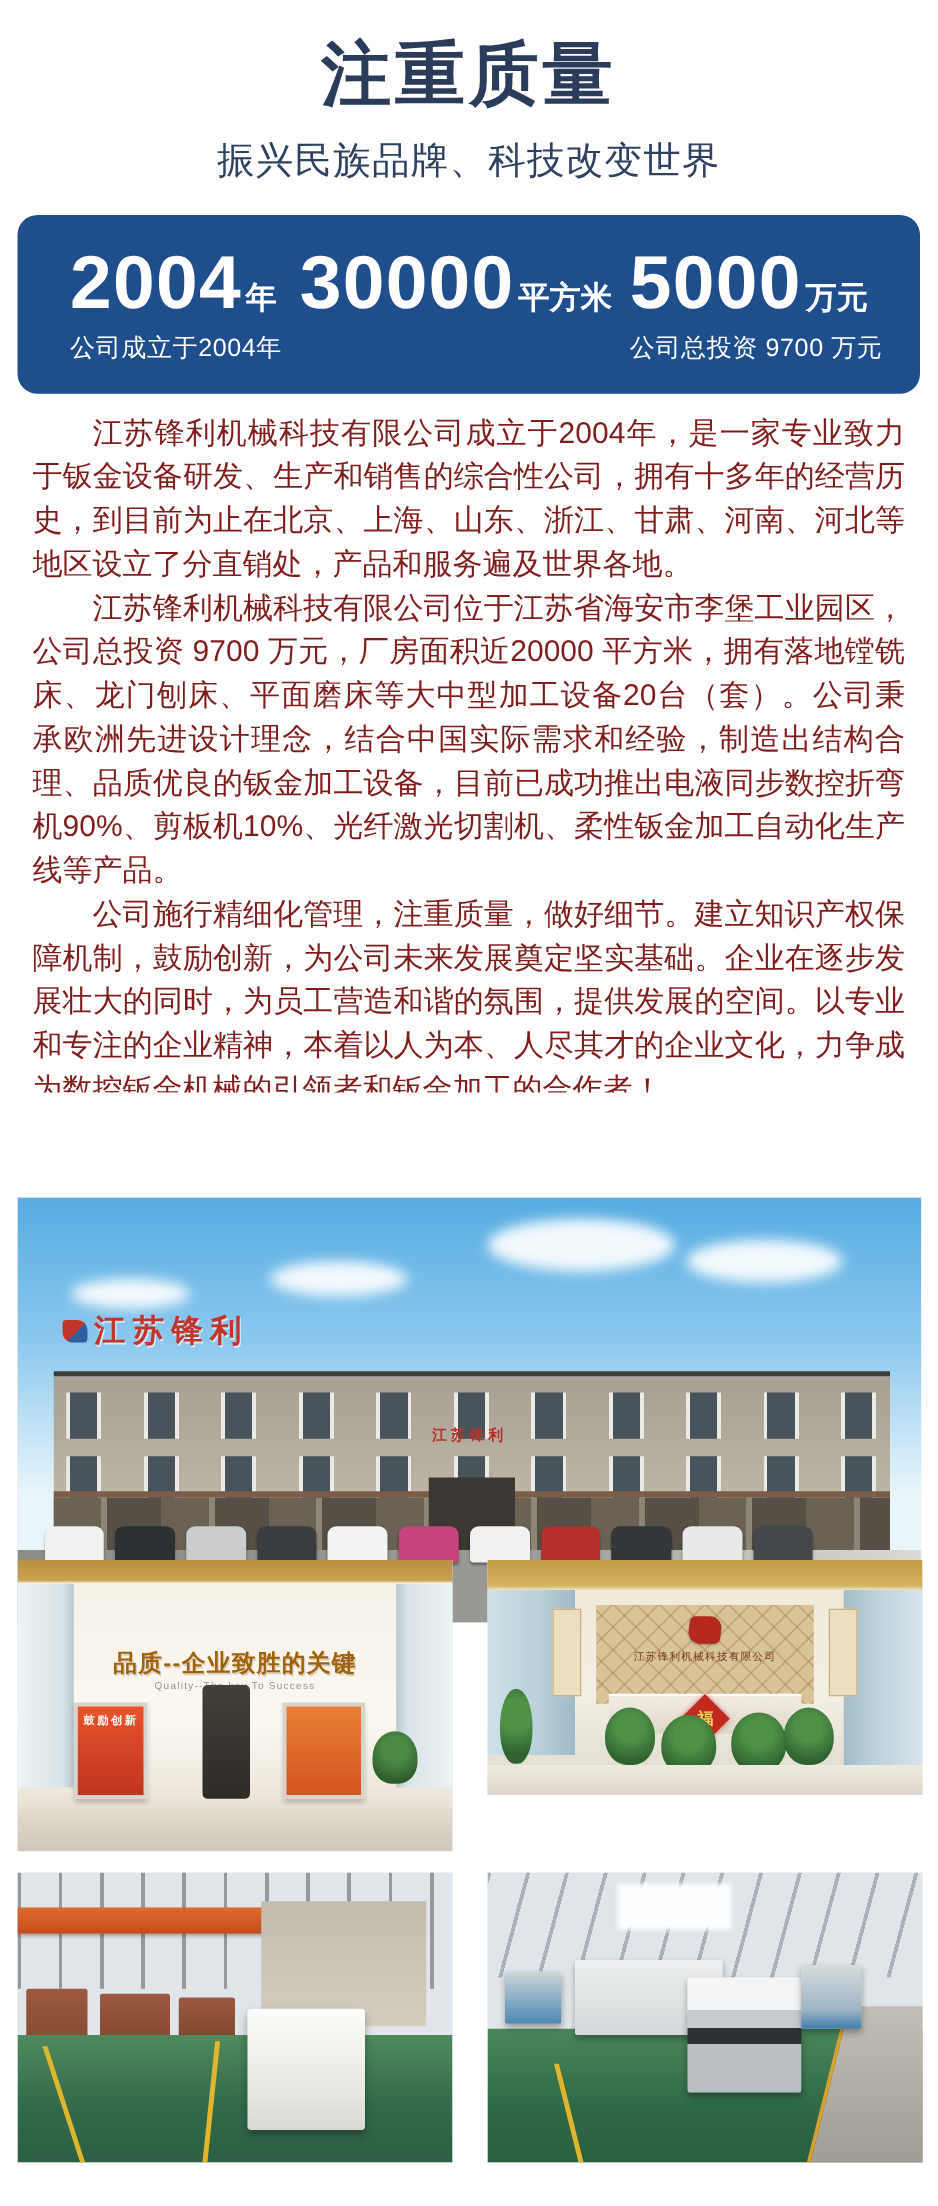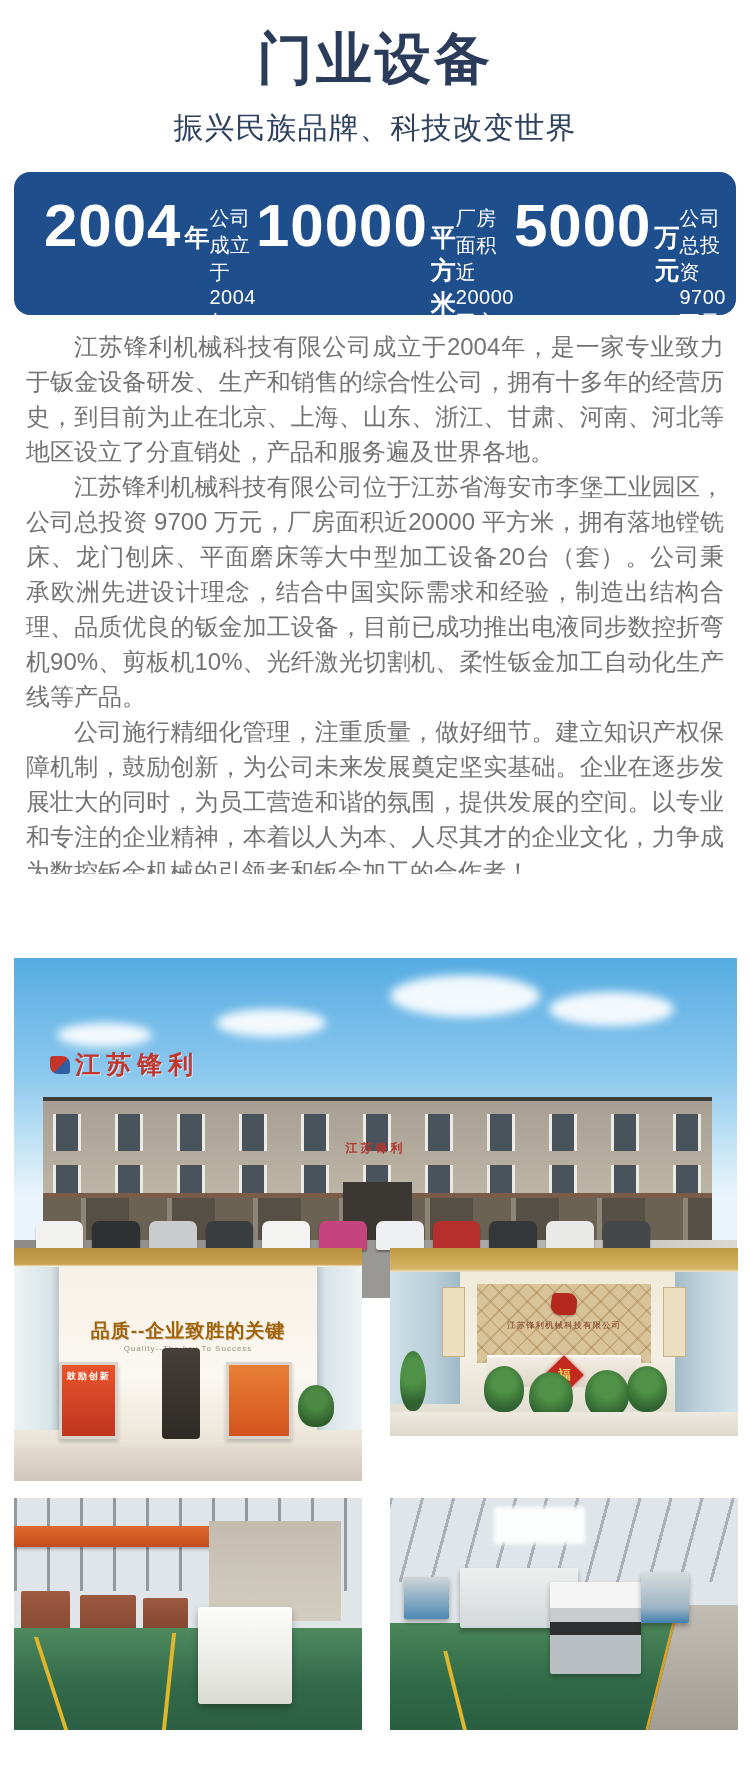--- a/index.html
+++ b/index.html
@@ -10,30 +10,30 @@
   
   .title { position:absolute; top:22px; left:0; right:0; text-align:center;
            font-size:56px; font-weight:bold; color:#2a3c5a; letter-spacing:3px; }
   .subtitle { position:absolute; top:108px; left:0; right:0; text-align:center;
               font-size:30px; color:#2e4260; letter-spacing:1px; }
 
   
   .stats { position:absolute; top:172px; left:14px; width:722px; height:143px;
            background:#1f4e8c; border-radius:16px; display:flex; justify-content:space-between;
            padding:24px 30px 0 30px; color:#ffffff; }
-  .stat { display:flex; flex-direction:row; }
+  .stat { display:flex; flex-direction:column;margin-left:12px; }
   .stat-numrow { display:flex; align-items:baseline; }
   .stat-value { font-size:60px; font-weight:bold; line-height:1; letter-spacing:1px; }
   .stat-unit { font-size:25px; font-weight:bold; margin-left:3px; }
   .stat-caption { font-size:20px; margin-top:9px; letter-spacing:.5px; }
 
   
   .about { position:absolute; top:329px; left:0; width:750px; height:545px;
            padding:0 26px; overflow:hidden; }
-  .about p { font-size:24px; line-height:35px; color:#737373; text-align:justify;
+  .about p { font-size:24px; line-height:35px; color:#7f1d1d; text-align:justify;
              text-indent:2em; margin:0; }
 
   
   .photo { position:absolute; overflow:hidden; background:#dfe5e8; }
   .abs { position:absolute; }
 
   #photo-building { top:958px; left:14px; width:723px; height:340px; }
   .sky  { inset:0; background:linear-gradient(180deg,#56ace2 0%,#8cc8ee 34%,#c6e5f6 56%,#e9f5fb 70%); }
   .cloud{ background:#ffffff; border-radius:50%; filter:blur(5px); opacity:.92; }
   .bld  { left:4%; right:3.5%; top:41%; height:42%;
@@ -118,37 +118,36 @@
   .wb-mach { border-radius:2px; box-shadow:0 3px 5px rgba(0,0,0,.3); }
   .wb-floor { left:0; right:0; bottom:0; height:46%; background:linear-gradient(180deg,#4b8659,#2f6847 60%,#295f40); }
   .wb-path { right:-6%; bottom:0; width:28%; height:54%; transform:skewX(-14deg);
              background:linear-gradient(180deg,#c2beb5,#a19d94); border-left:3px solid #d8a02c; }
 </style>
 </head>
 <body>
 
 <div class="page">
 
-  <div class="title">门业设备</div>
+  <div class="title">注重质量</div>
   <div class="subtitle">振兴民族品牌、科技改变世界</div>
 
   <div class="stats">
     <div class="stat">
       <div class="stat-numrow">
         <span class="stat-value">2004</span>
         <span class="stat-unit">年</span>
       </div>
       <div class="stat-caption">公司成立于2004年</div>
     </div>
     <div class="stat">
       <div class="stat-numrow">
-        <span class="stat-value">10000</span>
+        <span class="stat-value">30000</span>
         <span class="stat-unit">平方米</span>
       </div>
-      <div class="stat-caption">厂房面积近20000平方米</div>
     </div>
     <div class="stat">
       <div class="stat-numrow">
         <span class="stat-value">5000</span>
         <span class="stat-unit">万元</span>
       </div>
       <div class="stat-caption">公司总投资 9700 万元</div>
     </div>
   </div>
 

